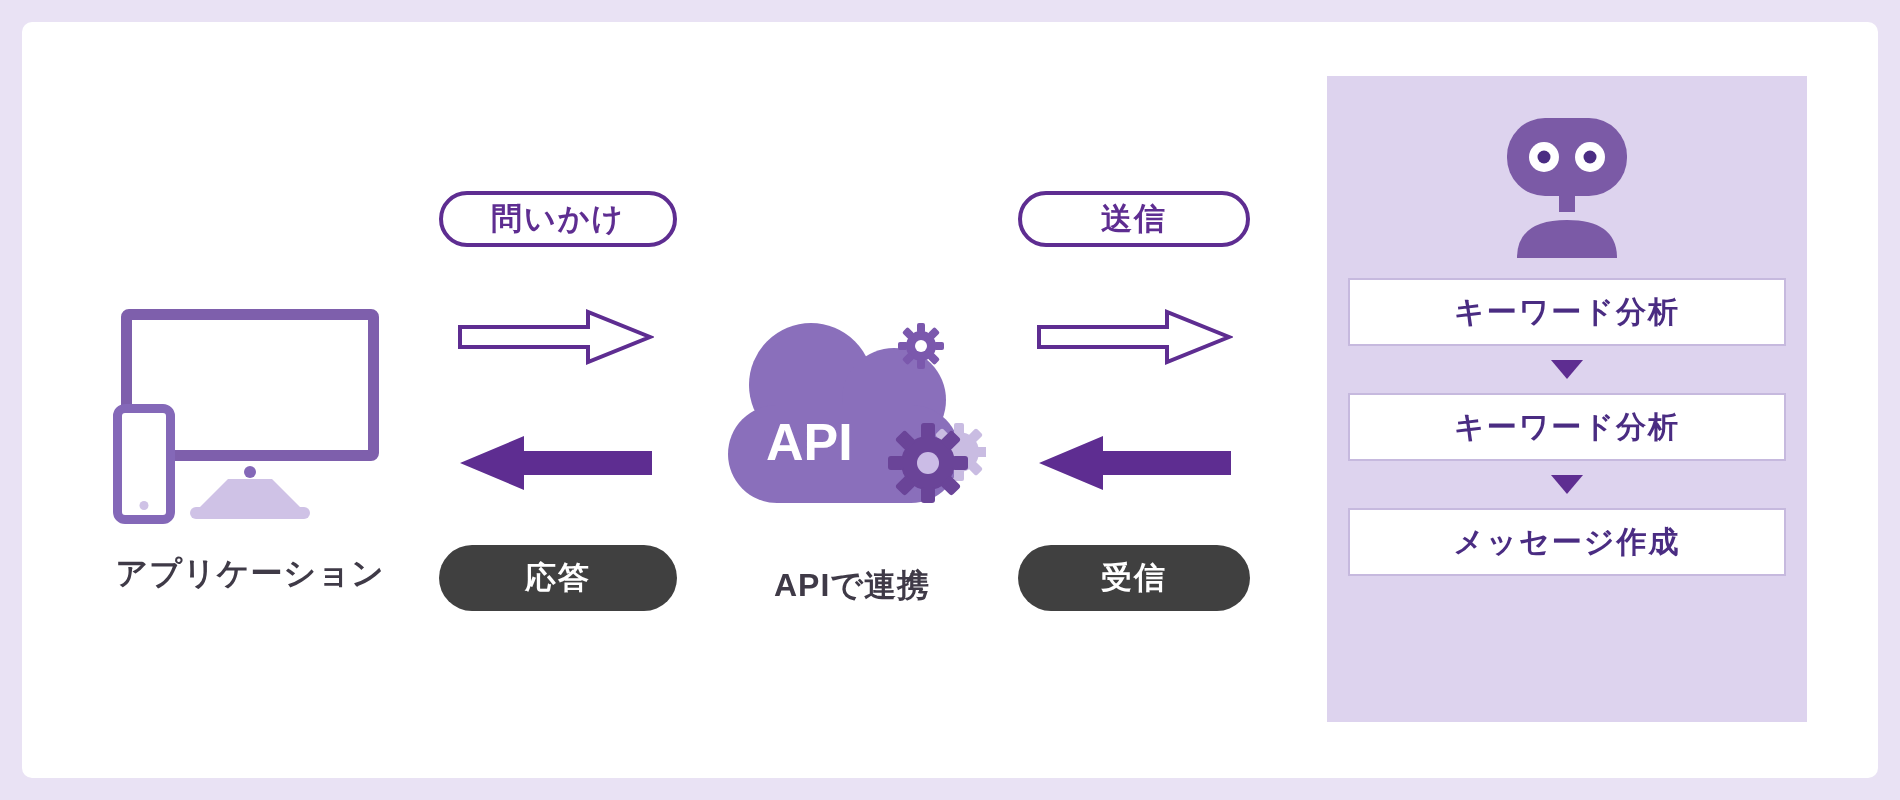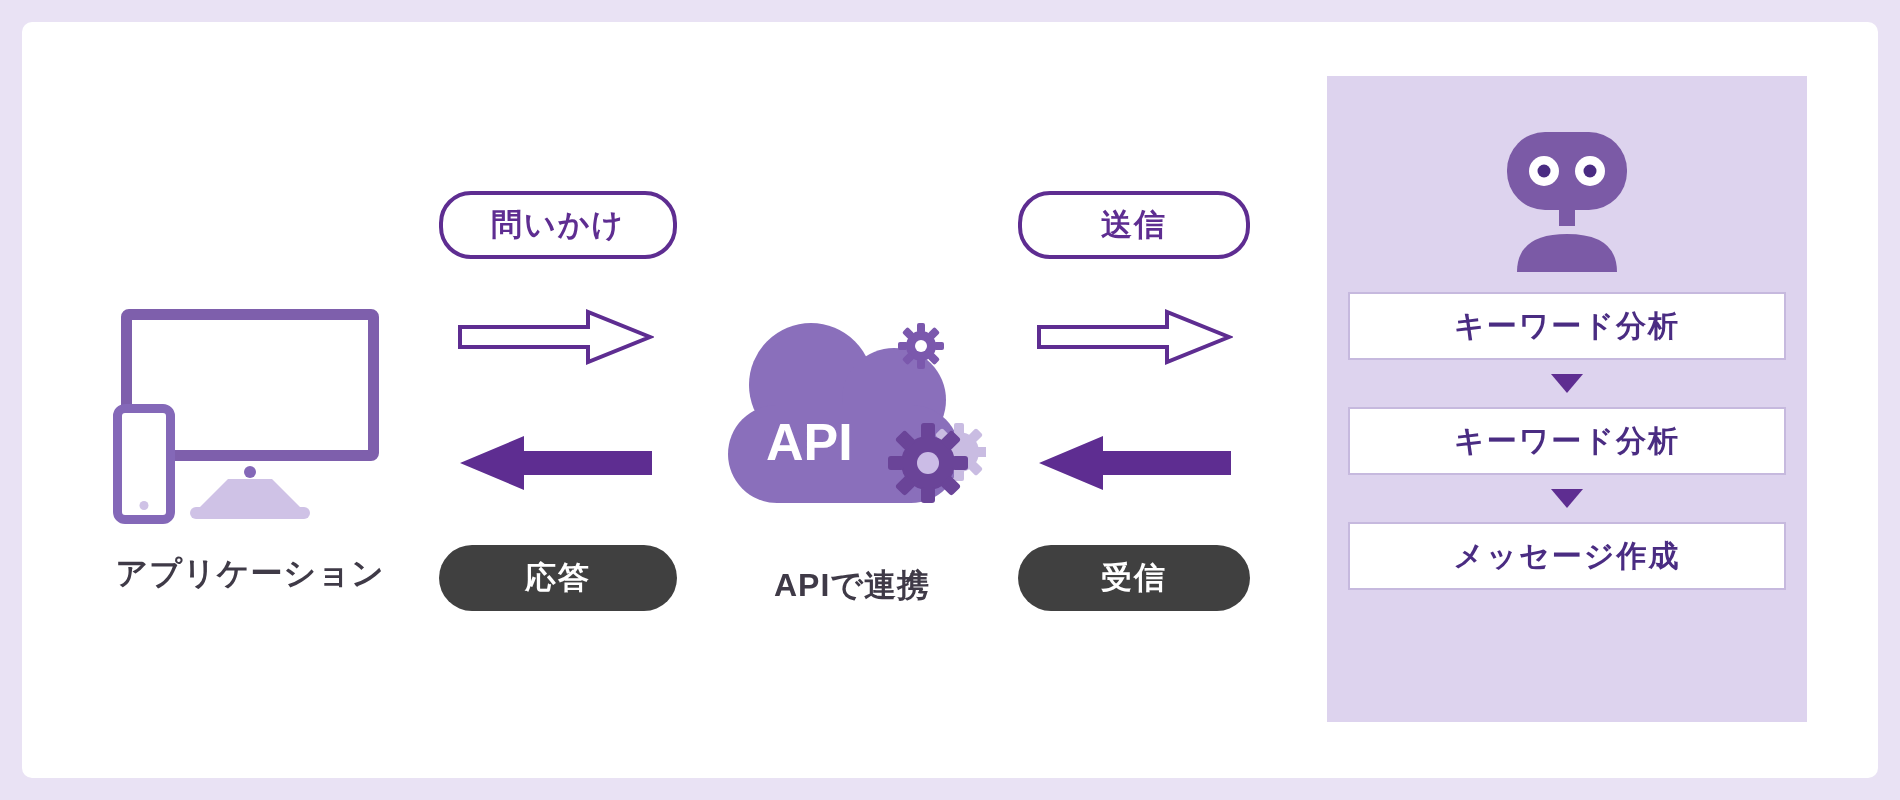--- a/index.html
+++ b/index.html
@@ -74,21 +74,21 @@
     font-weight: bold;
     color: #3F3A47;
     letter-spacing: 1px;
   }
   .app-caption { left: 90px; top: 552px; }
   .api-caption { left: 692px; top: 552px; margin-top: 12px; }
 
   
   .pill {
     position: absolute;
-    height: 68px;
+    height: 56px;
     border-radius: 32px;
     display: flex;
     align-items: center;
     justify-content: center;
     font-size: 31px;
     font-weight: bold;
     letter-spacing: 2px;
   }
   .pill-outline {
     background: #FFFFFF;
@@ -118,21 +118,21 @@
 
   
   .bot-panel {
     position: absolute;
     left: 1327px; top: 76px;
     width: 480px; height: 646px;
     background: #DDD3EE;
     display: flex;
     flex-direction: column;
     align-items: center;
-    padding-top: 48px;
+    padding-top: 34px;
   }
   .robot-svg { width: 180px; height: 150px; margin-bottom: 18px; }
   .step-box {
     width: 438px;
     height: 68px;
     background: #FFFFFF;
     border: 2px solid #C6B9DE;
     display: flex;
     align-items: center;
     justify-content: center;

